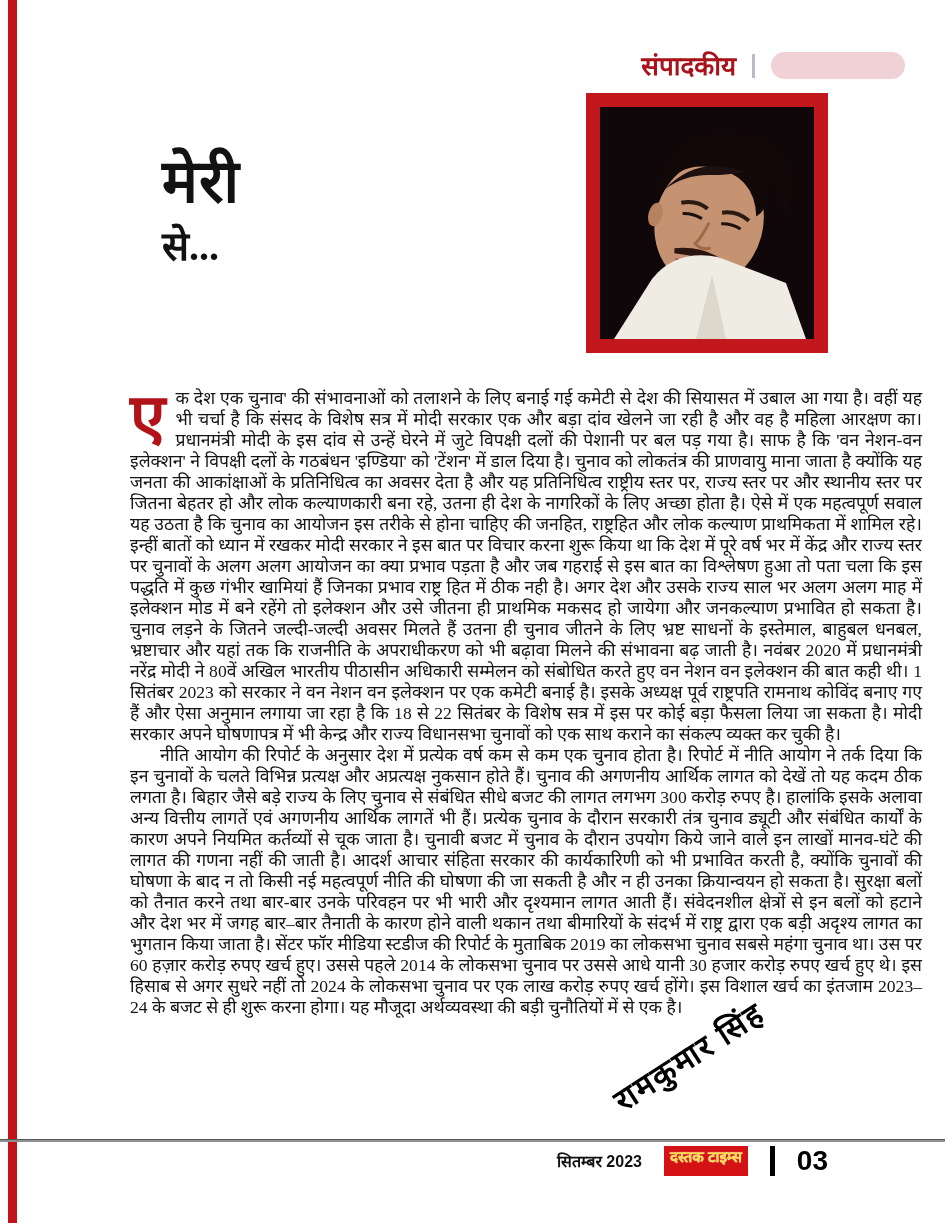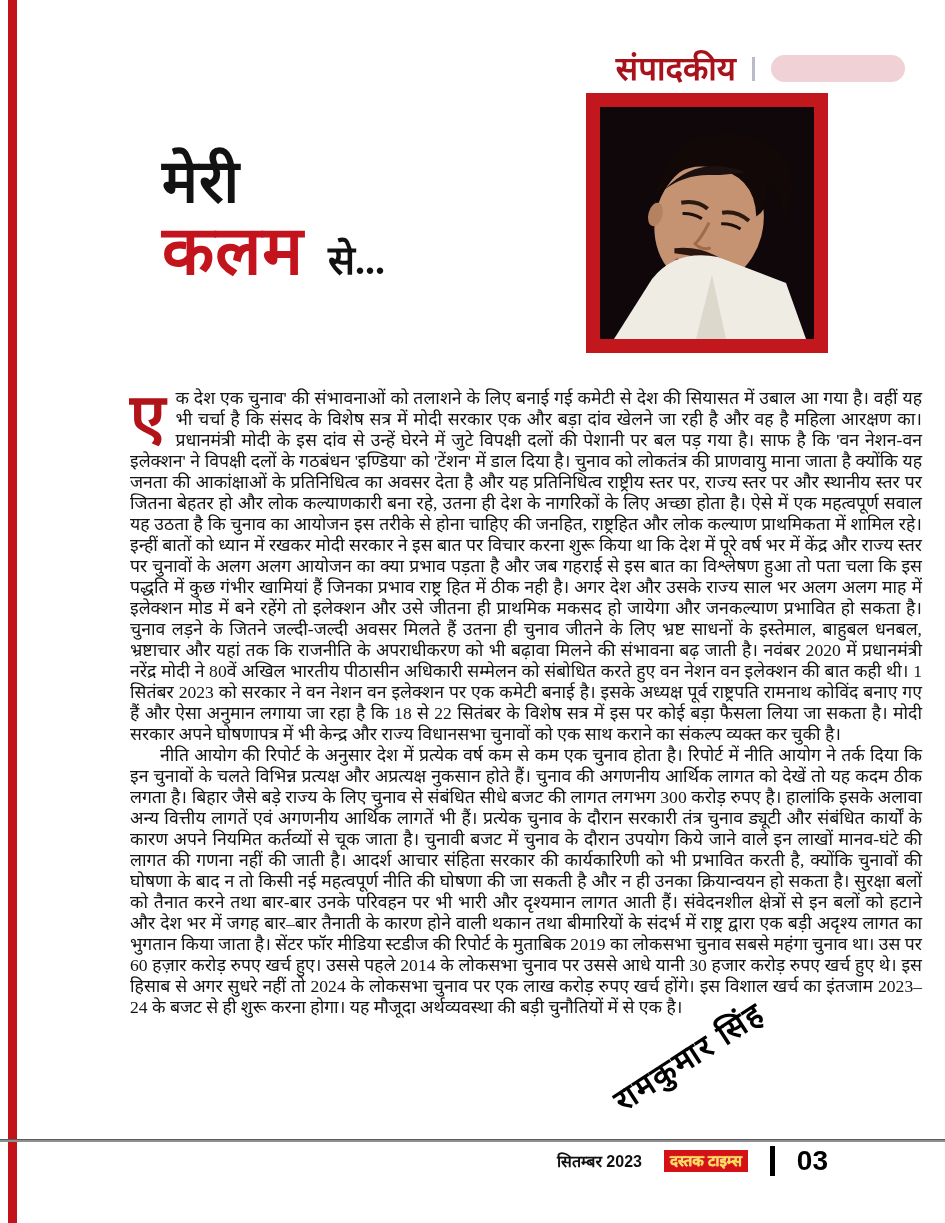--- a/index.html
+++ b/index.html
@@ -5,21 +5,21 @@
   html,body{margin:0;padding:0;}
   body{
     width:945px;height:1223px;position:relative;background:#ffffff;
     font-family:"Liberation Serif", serif;color:#141414;overflow:hidden;
   }
   
   .spine{position:absolute;left:8px;top:0;width:9px;height:1223px;background:#c11318;}
 
   
   .header{position:absolute;top:52px;left:0;width:905px;display:flex;justify-content:flex-end;align-items:center;gap:16px;}
-  .section-label{color:#a8121a;font-size:33px;font-weight:bold;font-family:"Liberation Sans",sans-serif;line-height:1;}
+  .section-label{color:#a8121a;font-size:26px;font-weight:bold;font-family:"Liberation Sans",sans-serif;line-height:1;}
   .header-sep{width:3px;height:24px;background:#b9bcc8;}
   .header-pill{width:134px;height:27px;background:#f0d1d5;border-radius:14px;}
 
   
   .photo-frame{position:absolute;left:586px;top:93px;width:242px;height:260px;background:#c2171d;box-sizing:border-box;padding:14px;}
   .photo-frame svg{display:block;width:100%;height:100%;}
 
   
   .title-block{position:absolute;left:162px;top:150px;}
   .title-w1{font-size:60px;font-weight:bold;color:#121212;line-height:1.08;letter-spacing:1px;}
@@ -37,21 +37,21 @@
   .signature{
     position:absolute;left:628px;top:1078px;transform:rotate(-33deg);transform-origin:left bottom;
     font-size:31px;font-weight:bold;color:#000;letter-spacing:2px;white-space:nowrap;
     font-family:"Liberation Serif",serif;
   }
 
   
   .footer-line{position:absolute;left:0;top:1139px;width:945px;height:2px;background:#8f8f8f;border-top:1px solid #5a5a5a;}
   .footer-row{position:absolute;top:1146px;left:0;width:828px;display:flex;justify-content:flex-end;align-items:center;gap:22px;}
   .footer-date{font-family:"Liberation Sans",sans-serif;font-weight:bold;font-size:16px;color:#111;}
-  .footer-logo{background:#d41216;color:#ffdf4d;font-weight:bold;font-size:15px;line-height:1;padding:3px 6px 4px 6px;font-family:"Liberation Sans",sans-serif;text-shadow:0 0 1px #fff;}
+  .footer-logo{background:#d41216;color:#ffdf4d;font-weight:bold;font-size:15px;line-height:1;padding:3px 6px 12px 6px;font-family:"Liberation Sans",sans-serif;text-shadow:0 0 1px #fff;}
   .footer-bar{width:5px;height:30px;background:#000;}
   .footer-page{font-family:Liberation Sans, sans-serif;font-weight:bold;font-size:28px;color:#000;line-height:1;}
 </style>
 </head>
 <body>
 
 <div class="spine"></div>
 
 <div class="header">
   <span class="section-label">संपादकीय</span>
@@ -89,21 +89,20 @@
     </g>
 
     <path d="M14 232 L52 172 Q76 142 118 150 L186 176 L206 232 Z" fill="#efece3"></path>
     <path d="M96 232 L112 168 L126 232 Z" fill="#ddd8cc"></path>
   </svg>
 </div>
 
 <div class="title-block">
   <div class="title-w1">मेरी</div>
   <div class="title-row">
-    <span class="title-w2">कलम</span>
     <span class="title-w3">से...</span>
   </div>
 </div>
 
 <div class="article">
   <p><span class="dropcap">ए</span><span>क देश एक चुनाव' की संभावनाओं को तलाशने के लिए बनाई गई कमेटी से देश की सियासत में उबाल आ गया है। वहीं यह भी चर्चा है कि संसद के विशेष सत्र में मोदी सरकार एक और बड़ा दांव खेलने जा रही है और वह है महिला आरक्षण का। प्रधानमंत्री मोदी के इस दांव से उन्हें घेरने में जुटे विपक्षी दलों की पेशानी पर बल पड़ गया है। साफ है कि 'वन नेशन-वन इलेक्शन' ने विपक्षी दलों के गठबंधन 'इण्डिया' को 'टेंशन' में डाल दिया है। चुनाव को लोकतंत्र की प्राणवायु माना जाता है क्योंकि यह जनता की आकांक्षाओं के प्रतिनिधित्व का अवसर देता है और यह प्रतिनिधित्व राष्ट्रीय स्तर पर, राज्य स्तर पर और स्थानीय स्तर पर जितना बेहतर हो और लोक कल्याणकारी बना रहे, उतना ही देश के नागरिकों के लिए अच्छा होता है। ऐसे में एक महत्वपूर्ण सवाल यह उठता है कि चुनाव का आयोजन इस तरीके से होना चाहिए की जनहित, राष्ट्रहित और लोक कल्याण प्राथमिकता में शामिल रहे। इन्हीं बातों को ध्यान में रखकर मोदी सरकार ने इस बात पर विचार करना शुरू किया था कि देश में पूरे वर्ष भर में केंद्र और राज्य स्तर पर चुनावों के अलग अलग आयोजन का क्या प्रभाव पड़ता है और जब गहराई से इस बात का विश्लेषण हुआ तो पता चला कि इस पद्धति में कुछ गंभीर खामियां हैं जिनका प्रभाव राष्ट्र हित में ठीक नही है। अगर देश और उसके राज्य साल भर अलग अलग माह में इलेक्शन मोड में बने रहेंगे तो इलेक्शन और उसे जीतना ही प्राथमिक मकसद हो जायेगा और जनकल्याण प्रभावित हो सकता है। चुनाव लड़ने के जितने जल्दी-जल्दी अवसर मिलते हैं उतना ही चुनाव जीतने के लिए भ्रष्ट साधनों के इस्तेमाल, बाहुबल धनबल, भ्रष्टाचार और यहां तक कि राजनीति के अपराधीकरण को भी बढ़ावा मिलने की संभावना बढ़ जाती है। नवंबर 2020 में प्रधानमंत्री नरेंद्र मोदी ने 80वें अखिल भारतीय पीठासीन अधिकारी सम्मेलन को संबोधित करते हुए वन नेशन वन इलेक्शन की बात कही थी। 1 सितंबर 2023 को सरकार ने वन नेशन वन इलेक्शन पर एक कमेटी बनाई है। इसके अध्यक्ष पूर्व राष्ट्रपति रामनाथ कोविंद बनाए गए हैं और ऐसा अनुमान लगाया जा रहा है कि 18 से 22 सितंबर के विशेष सत्र में इस पर कोई बड़ा फैसला लिया जा सकता है। मोदी सरकार अपने घोषणापत्र में भी केन्द्र और राज्य विधानसभा चुनावों को एक साथ कराने का संकल्प व्यक्त कर चुकी है।</span></p>
   <p class="para2"><span>नीति आयोग की रिपोर्ट के अनुसार देश में प्रत्येक वर्ष कम से कम एक चुनाव होता है। रिपोर्ट में नीति आयोग ने तर्क दिया कि इन चुनावों के चलते विभिन्न प्रत्यक्ष और अप्रत्यक्ष नुकसान होते हैं। चुनाव की अगणनीय आर्थिक लागत को देखें तो यह कदम ठीक लगता है। बिहार जैसे बड़े राज्य के लिए चुनाव से संबंधित सीधे बजट की लागत लगभग 300 करोड़ रुपए है। हालांकि इसके अलावा अन्य वित्तीय लागतें एवं अगणनीय आर्थिक लागतें भी हैं। प्रत्येक चुनाव के दौरान सरकारी तंत्र चुनाव ड्यूटी और संबंधित कार्यों के कारण अपने नियमित कर्तव्यों से चूक जाता है। चुनावी बजट में चुनाव के दौरान उपयोग किये जाने वाले इन लाखों मानव-घंटे की लागत की गणना नहीं की जाती है। आदर्श आचार संहिता सरकार की कार्यकारिणी को भी प्रभावित करती है, क्योंकि चुनावों की घोषणा के बाद न तो किसी नई महत्वपूर्ण नीति की घोषणा की जा सकती है और न ही उनका क्रियान्वयन हो सकता है। सुरक्षा बलों को तैनात करने तथा बार-बार उनके परिवहन पर भी भारी और दृश्यमान लागत आती हैं। संवेदनशील क्षेत्रों से इन बलों को हटाने और देश भर में जगह बार–बार तैनाती के कारण होने वाली थकान तथा बीमारियों के संदर्भ में राष्ट्र द्वारा एक बड़ी अदृश्य लागत का भुगतान किया जाता है। सेंटर फॉर मीडिया स्टडीज की रिपोर्ट के मुताबिक 2019 का लोकसभा चुनाव सबसे महंगा चुनाव था। उस पर 60 हज़ार करोड़ रुपए खर्च हुए। उससे पहले 2014 के लोकसभा चुनाव पर उससे आधे यानी 30 हजार करोड़ रुपए खर्च हुए थे। इस हिसाब से अगर सुधरे नहीं तो 2024 के लोकसभा चुनाव पर एक लाख करोड़ रुपए खर्च होंगे। इस विशाल खर्च का इंतजाम 2023–24 के बजट से ही शुरू करना होगा। यह मौजूदा अर्थव्यवस्था की बड़ी चुनौतियों में से एक है।</span></p>
 </div>
 
 <div class="signature">रामकुमार सिंह</div>

